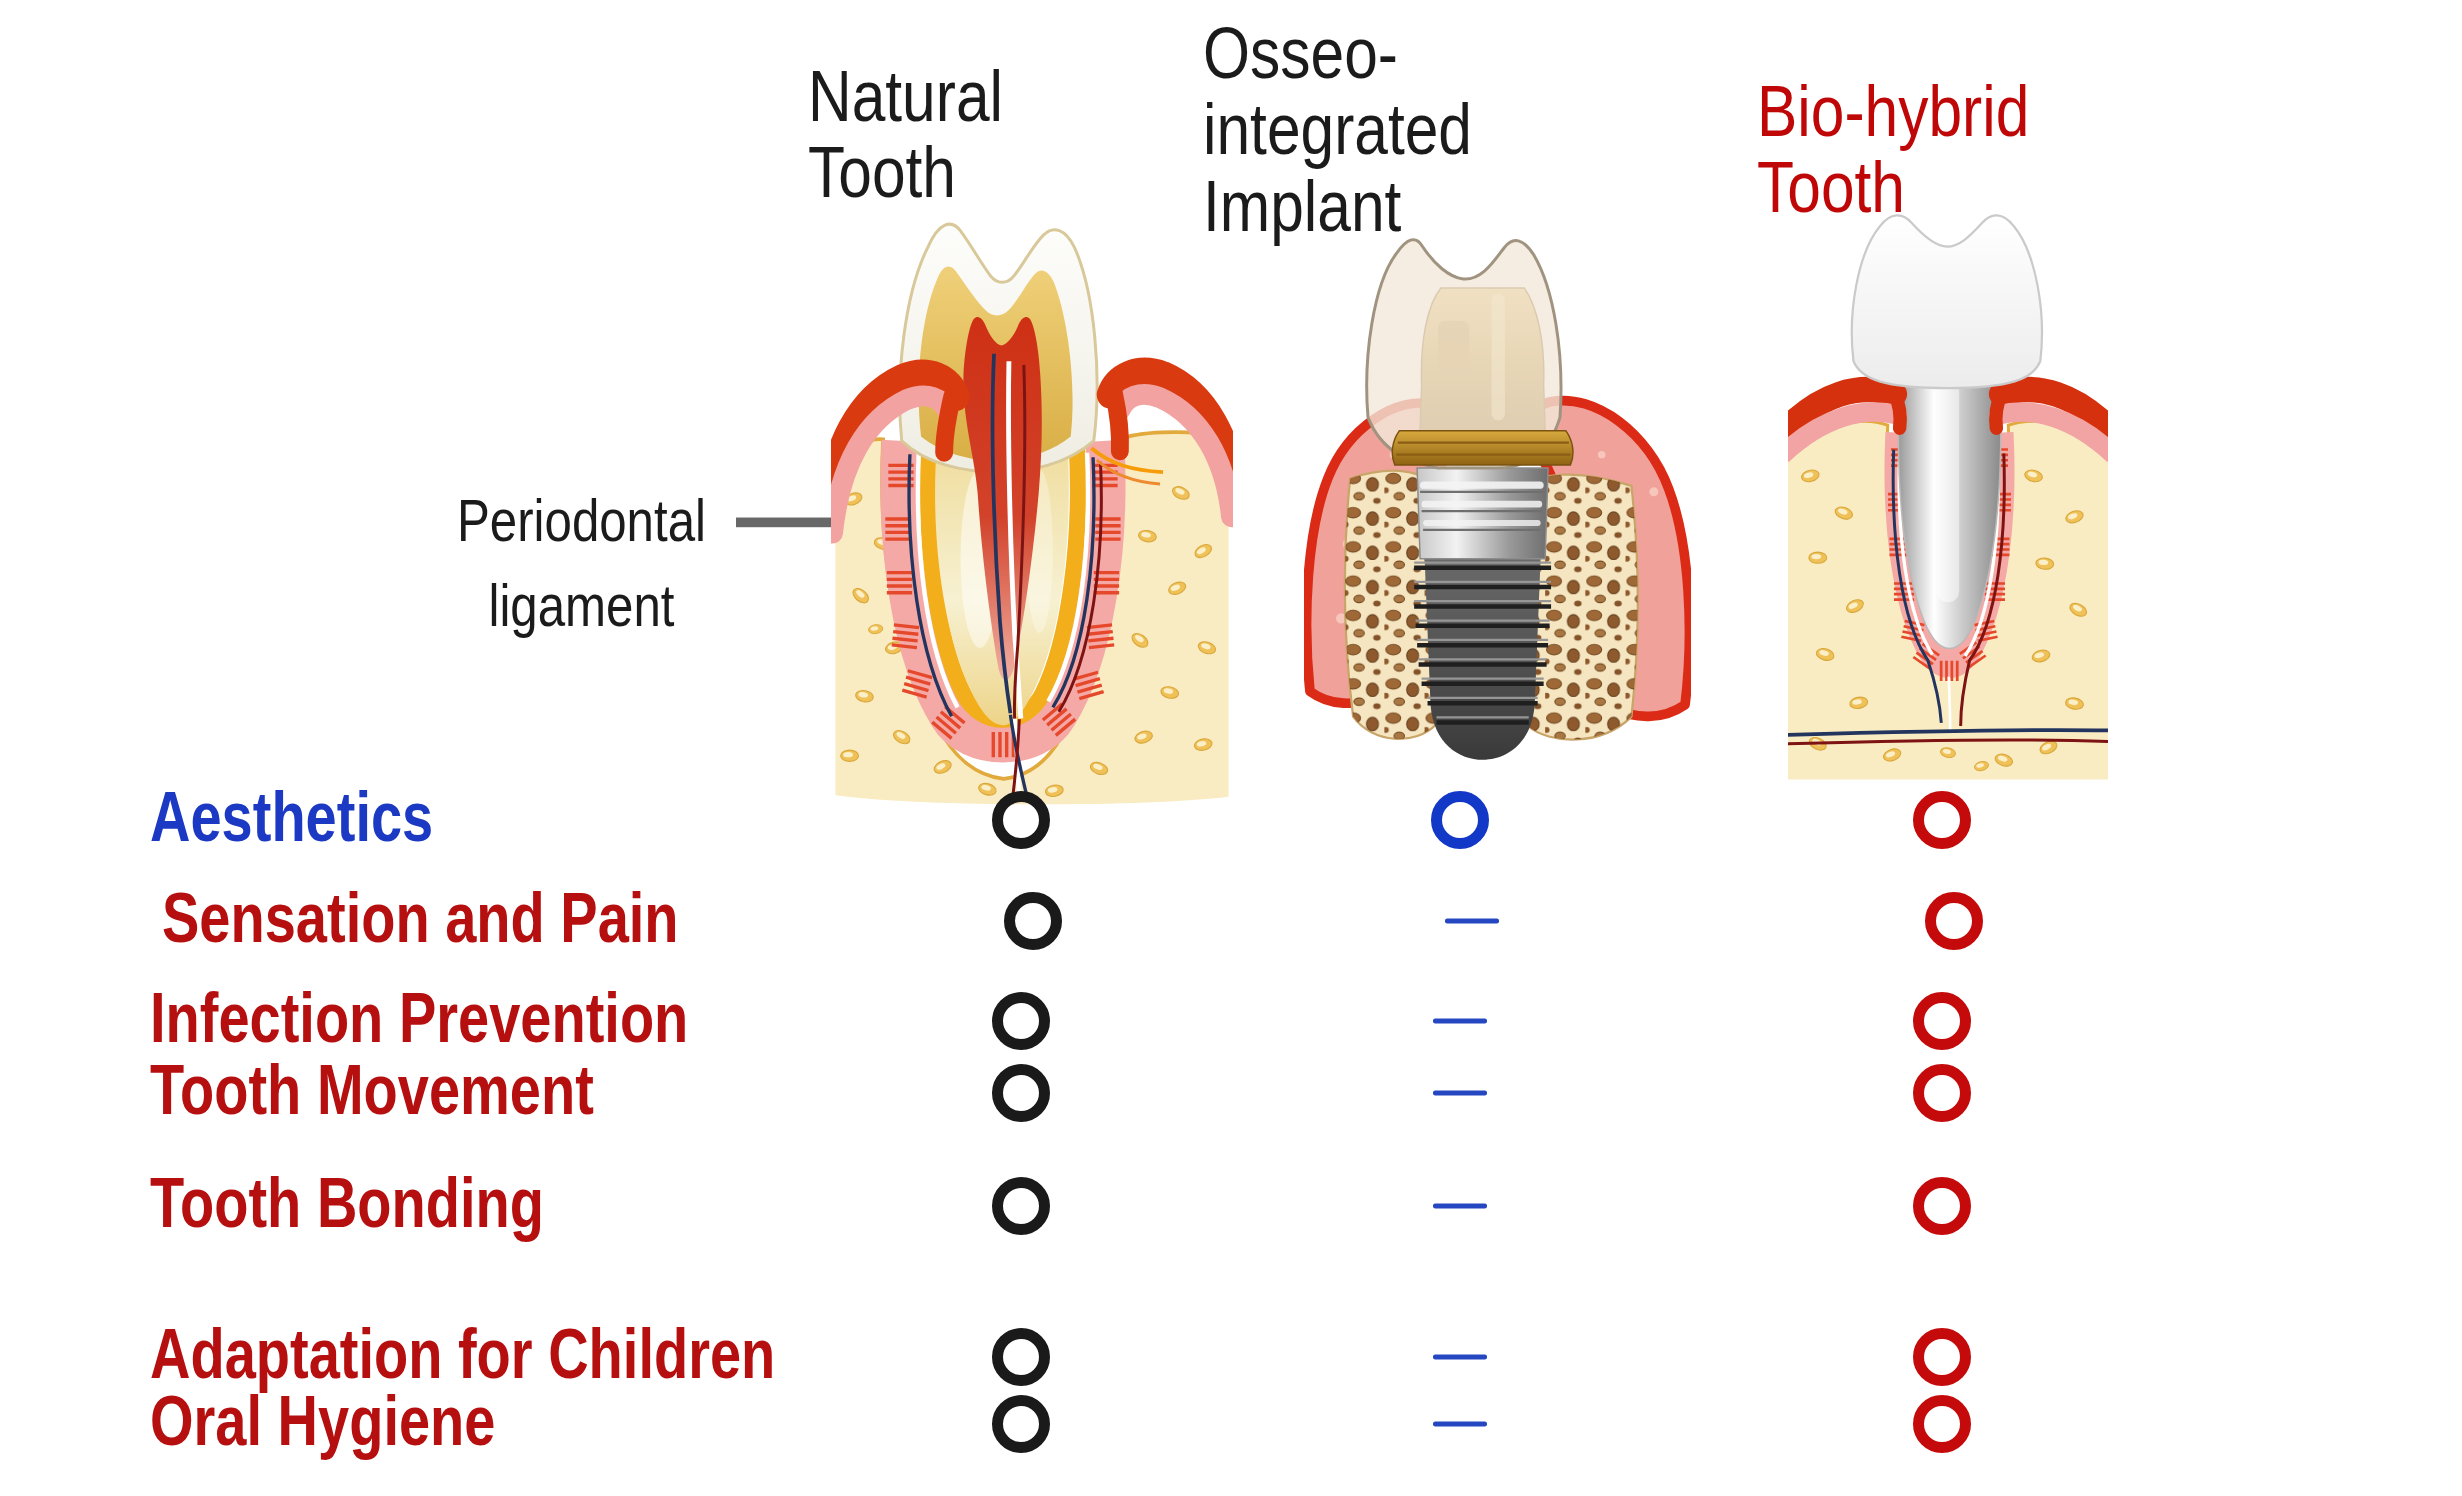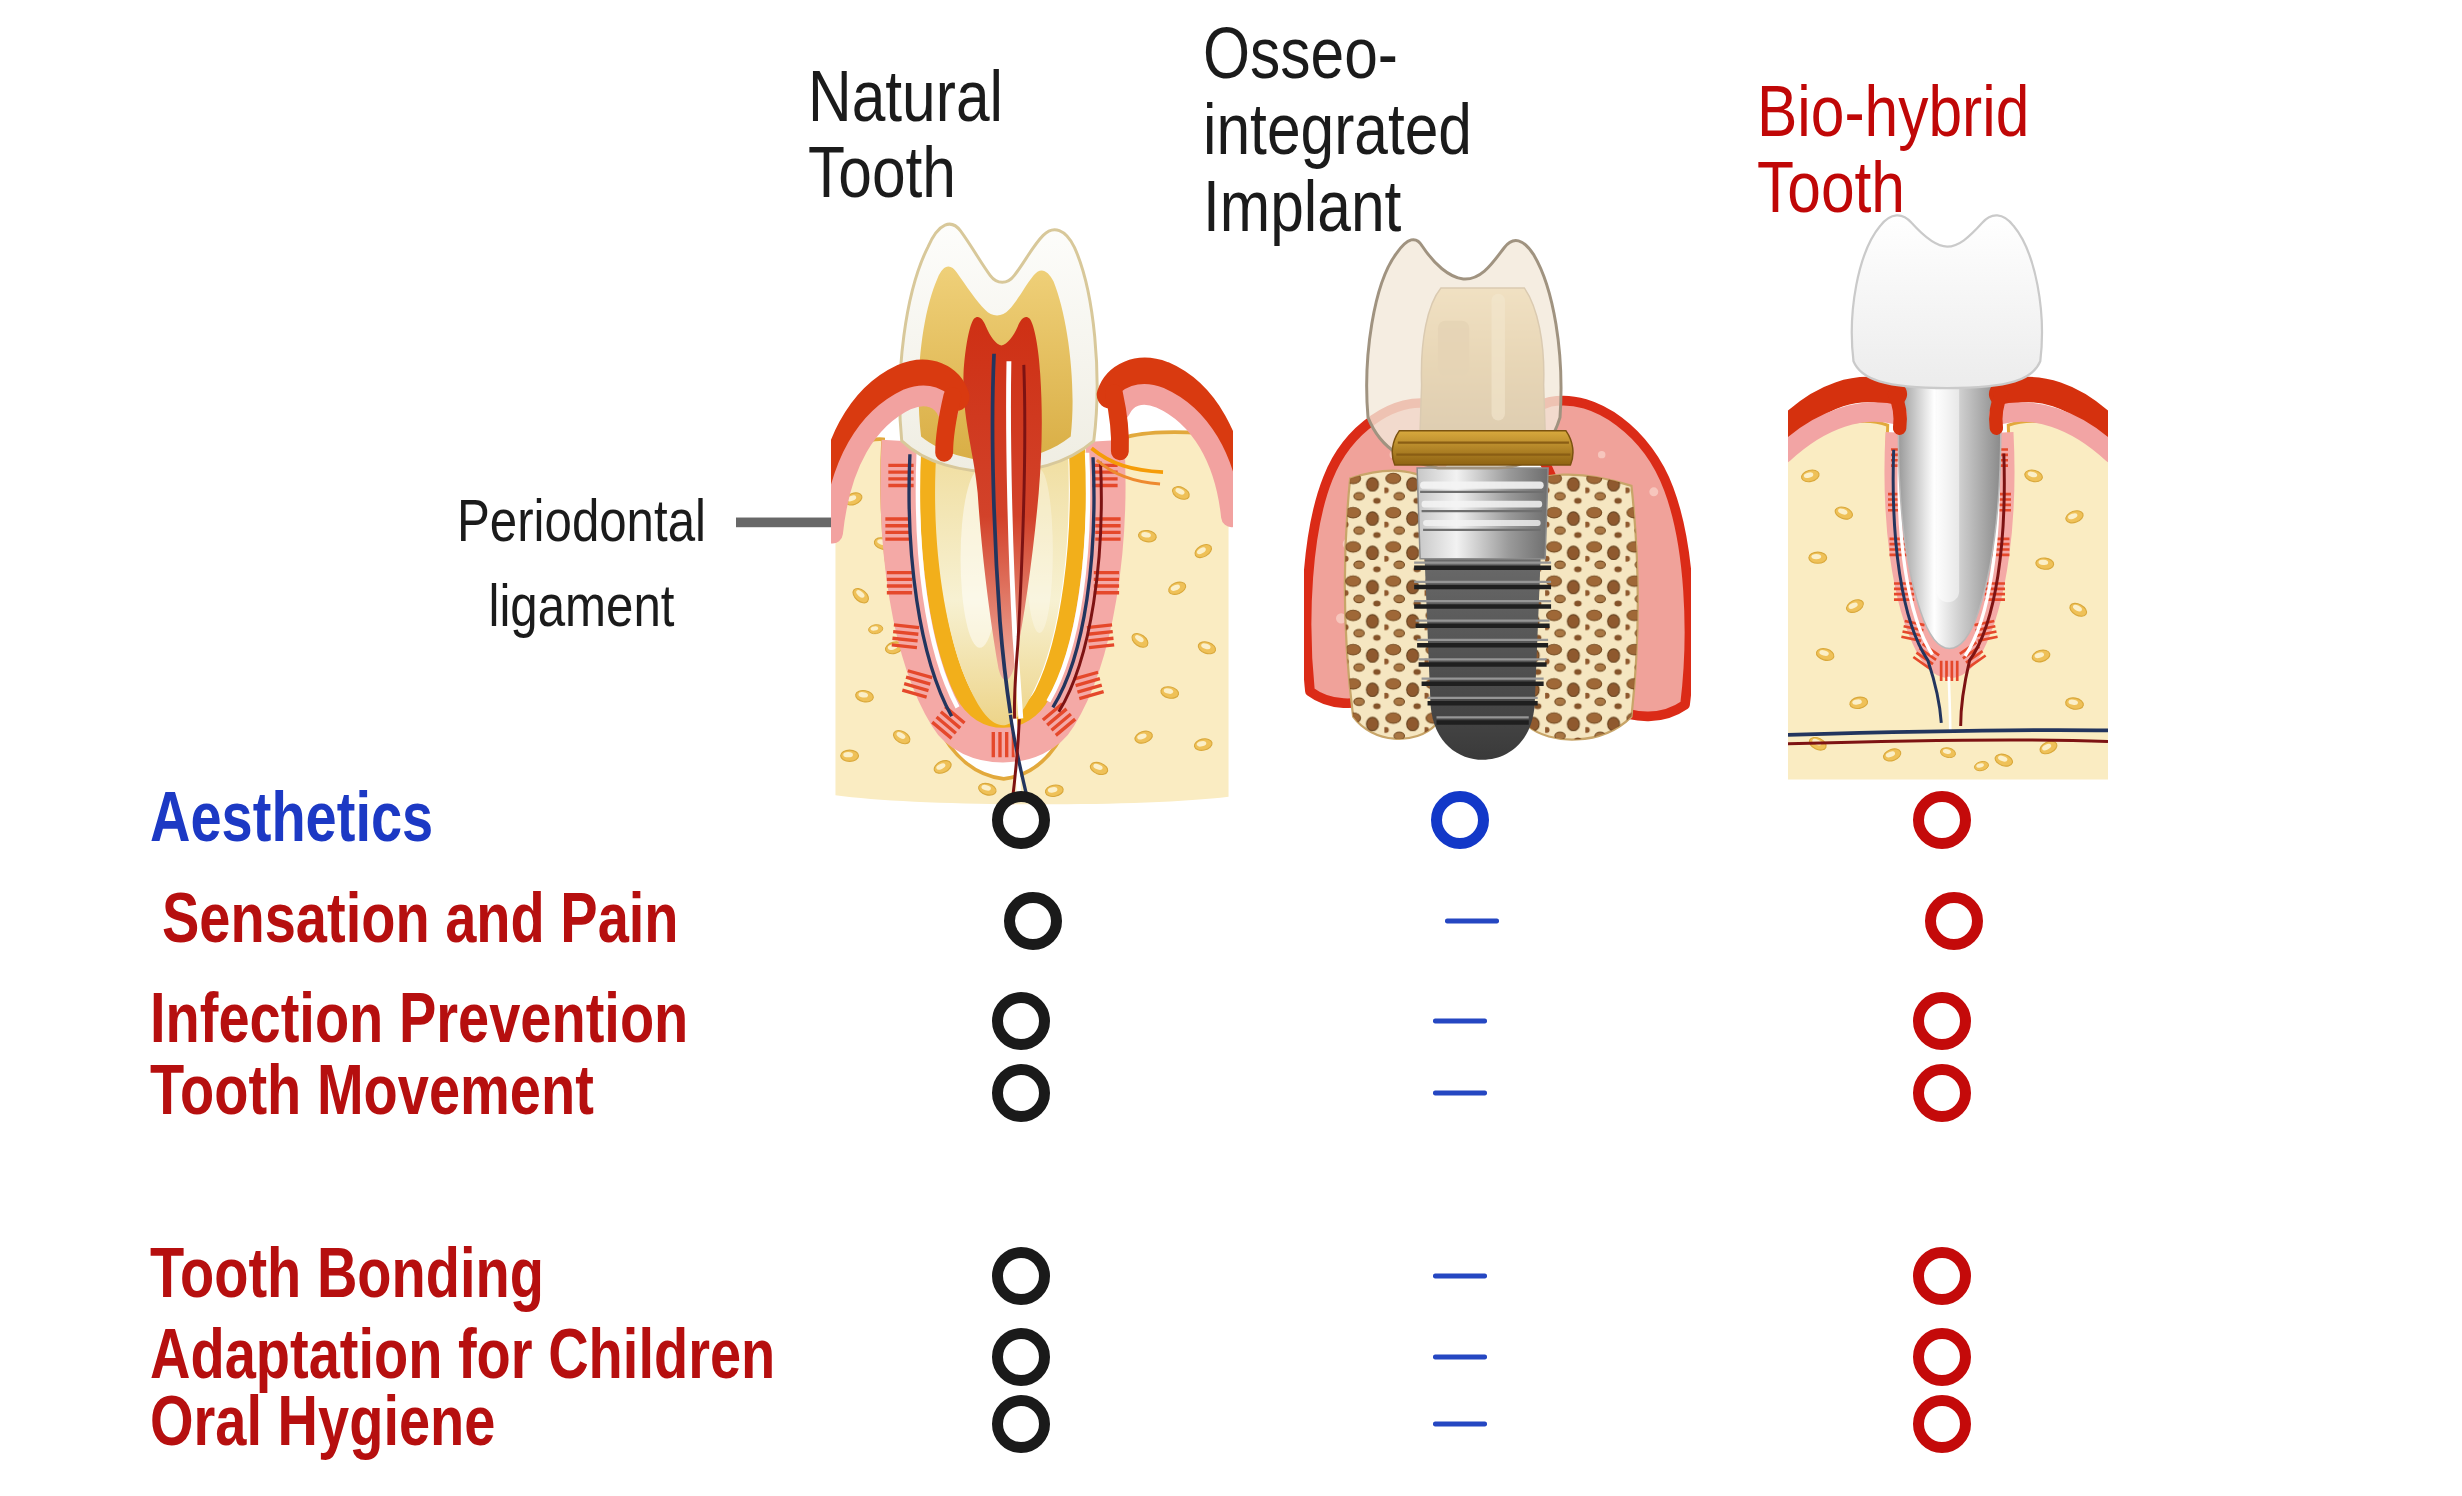--- a/index.html
+++ b/index.html
@@ -388,21 +388,21 @@
     <span class="sym c0" data-symbol="circle-black" style="border-color: rgb(26, 26, 26);"></span>
     <span class="sym c1" data-symbol="dash-blue" style="background: rgb(37, 71, 194);"></span>
     <span class="sym c2" data-symbol="circle-red" style="border-color: rgb(196, 10, 10);"></span>
   </div>
     <div class="row" style="top: 1042px;">
     <span class="row-label" style="color: rgb(182, 15, 15);">Tooth Movement</span>
     <span class="sym c0" data-symbol="circle-black" style="border-color: rgb(26, 26, 26);"></span>
     <span class="sym c1" data-symbol="dash-blue" style="background: rgb(37, 71, 194);"></span>
     <span class="sym c2" data-symbol="circle-red" style="border-color: rgb(196, 10, 10);"></span>
   </div>
-    <div class="row" style="top: 1225px;">
+    <div class="row" style="top: 1155px;">
     <span class="row-label" style="color: rgb(182, 15, 15);">Tooth Bonding</span>
     <span class="sym c0" data-symbol="circle-black" style="border-color: rgb(26, 26, 26);"></span>
     <span class="sym c1" data-symbol="dash-blue" style="background: rgb(37, 71, 194);"></span>
     <span class="sym c2" data-symbol="circle-red" style="border-color: rgb(196, 10, 10);"></span>
   </div>
     <div class="row" style="top: 1306px;">
     <span class="row-label" style="color: rgb(182, 15, 15);">Adaptation for Children</span>
     <span class="sym c0" data-symbol="circle-black" style="border-color: rgb(26, 26, 26);"></span>
     <span class="sym c1" data-symbol="dash-blue" style="background: rgb(37, 71, 194);"></span>
     <span class="sym c2" data-symbol="circle-red" style="border-color: rgb(196, 10, 10);"></span>

